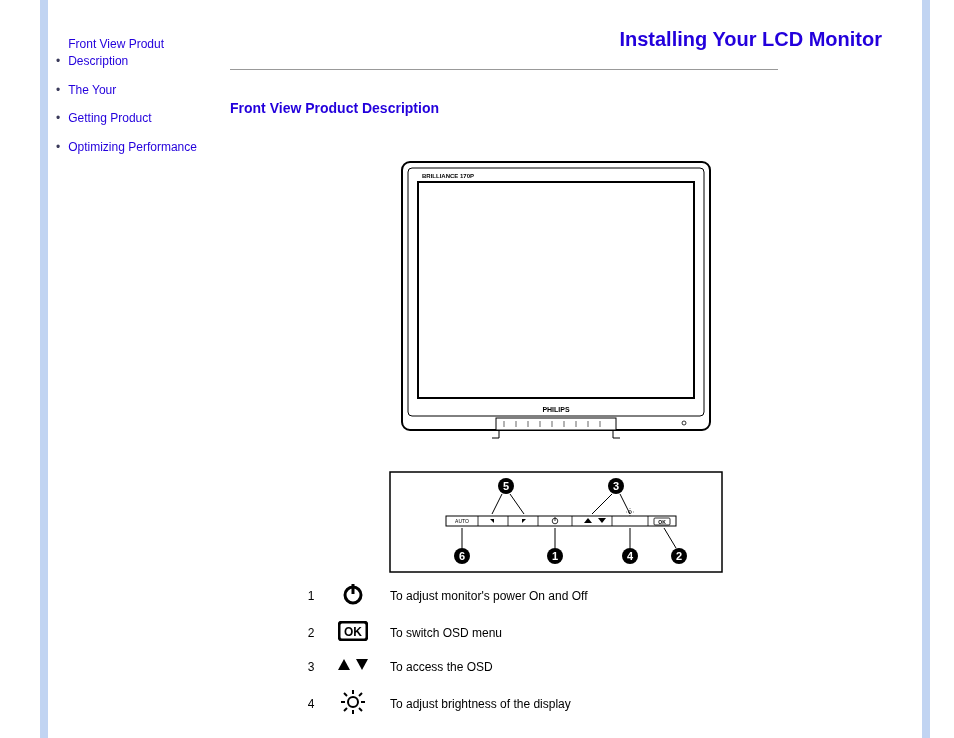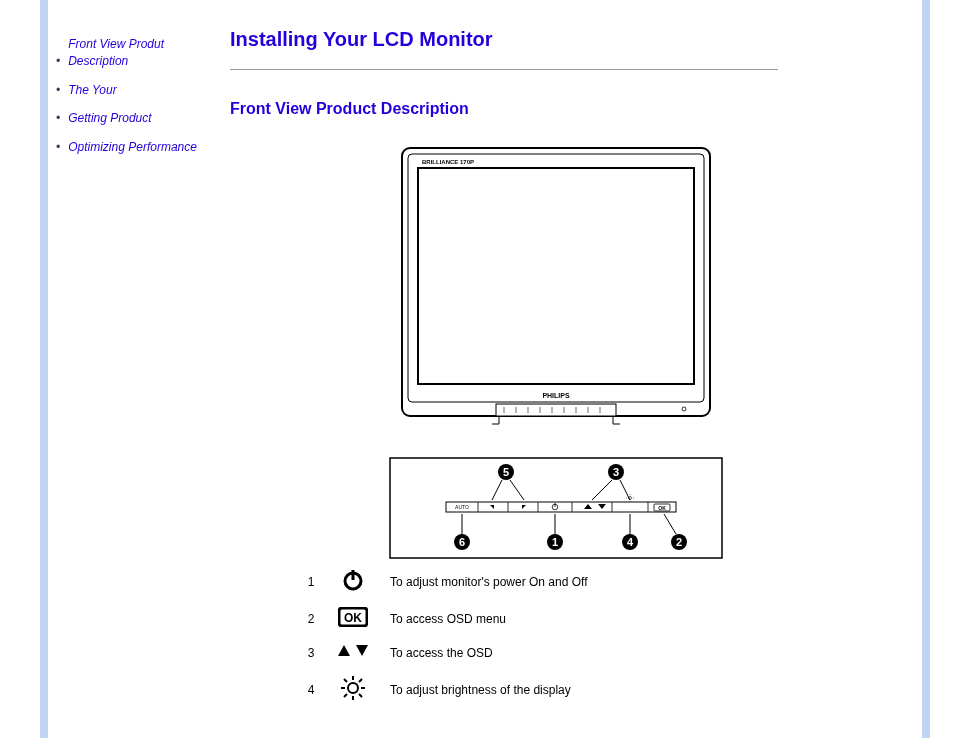--- a/index.html
+++ b/index.html
@@ -25,21 +25,20 @@
     width: 178px;
     padding: 36px 8px 10px 8px;
     background: #fff;
   }
   .sidebar ul { list-style: none; margin: 0; padding: 0; }
   .sidebar li {
     display: flex;
     align-items: flex-end;
     margin-bottom: 12px;
     line-height: 1.4;
-    font-style: italic;
   }
   .sidebar li::before {
     content: "•";
     color: #3a3a5a;
     margin-right: 8px;
     flex: 0 0 auto;
   }
   .sidebar a {
     color: #2300dc;
     text-decoration: none;
@@ -47,27 +46,28 @@
   .main {
     flex: 1;
     padding: 28px 40px 20px 4px;
     position: relative;
   }
   .main h1 {
     color: #2300dc;
     font-size: 20px;
     font-weight: bold;
     margin: 0 0 18px 0;
+    text-align: right;
   }
   .hr { height: 1px; background: #999; width: 548px; margin-bottom: 30px; }
   .section-title {
     color: #2300dc;
     font-weight: bold;
-    font-size: 16px;
-    margin: 0 0 24px 0;
+    font-size: 14px;
+    margin: 0 0 40px 0;
   }
   .monitor-wrap {
     width: 340px;
     margin: 0 auto 22px auto;
     text-align: center;
   }
   svg.monitor { display: block; margin: 0 auto; }
   svg.panel { display: block; margin: 0 auto; }
   .table-wrap {
     width: 360px;
@@ -231,21 +231,21 @@
           <td>To adjust monitor's power On and Off</td>
         </tr>
         <tr>
           <td class="num">2</td>
           <td class="icon">
             <svg width="30" height="20" viewBox="0 0 30 20">
                   <rect x="1" y="1" width="28" height="18" rx="3" fill="#fff" stroke="#000" stroke-width="3"></rect>
                   <text x="15" y="15" font-size="12" font-weight="900" text-anchor="middle" font-family="Arial">OK</text>
                 </svg>
           </td>
-          <td>To access OSD menu</td>
+          <td>To switch OSD menu</td>
         </tr>
         <tr>
           <td class="num">3</td>
           <td class="icon">
             <svg width="34" height="18" viewBox="0 0 34 18">
                   <polygon points="8,3 14,14 2,14" fill="#000"></polygon>
                   <polygon points="26,14 32,3 20,3" fill="#000"></polygon>
                 </svg>
           </td>
           <td>To access the OSD</td>

